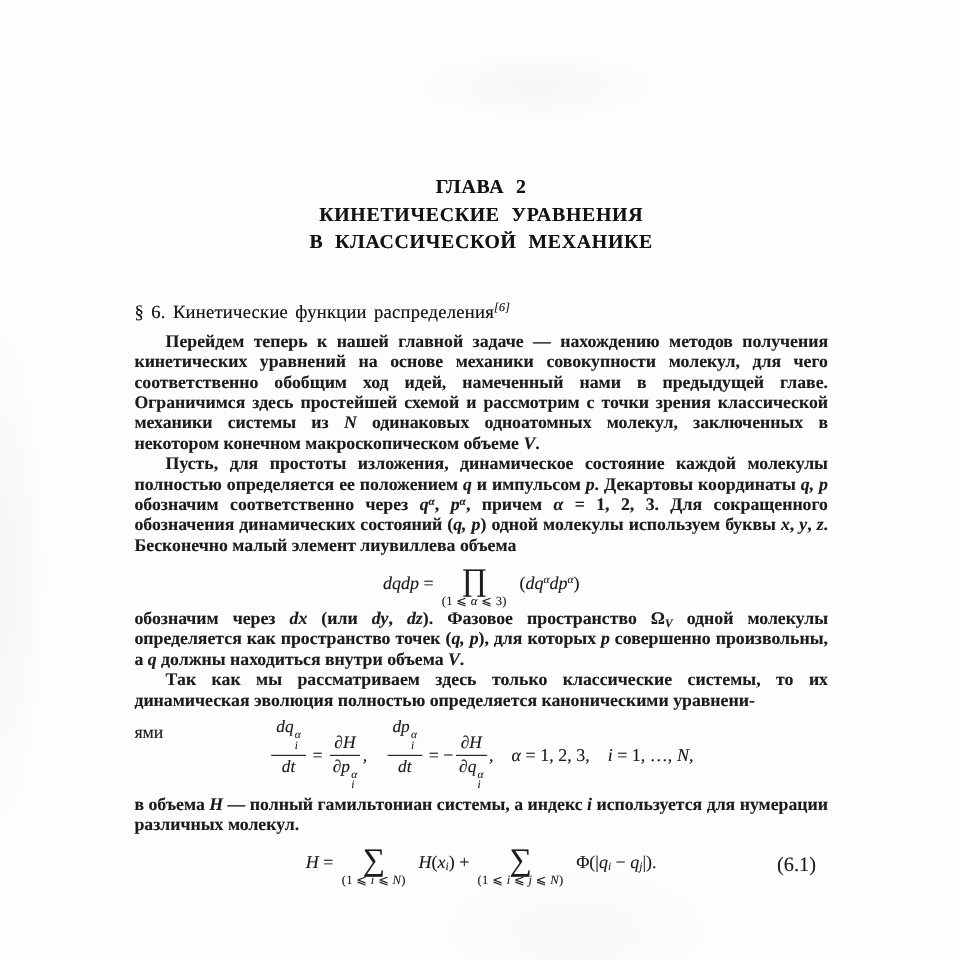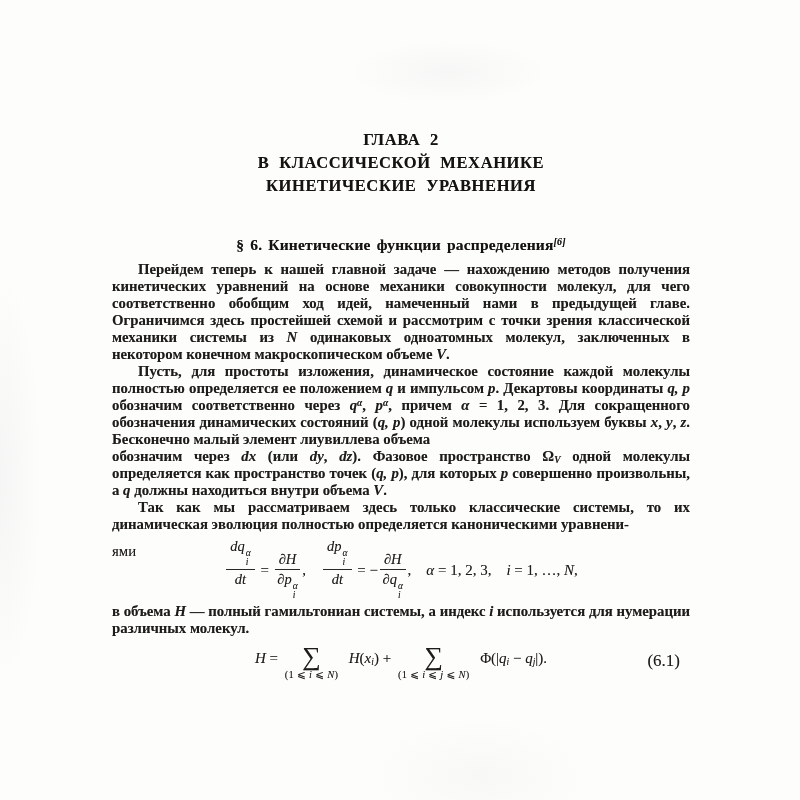--- a/index.html
+++ b/index.html
@@ -8,28 +8,28 @@
     width:800px;height:800px;
     overflow:hidden;
     font-family:"Liberation Serif","DejaVu Serif",serif;
     color:#1e1c1a;
     background:
       radial-gradient(ellipse 140px 45px at 56% 9%, rgba(120,120,125,0.05), transparent 70%),
       radial-gradient(ellipse 60px 300px at 0% 60%, rgba(120,120,125,0.06), transparent 70%),
       radial-gradient(ellipse 160px 80px at 60% 97%, rgba(120,120,125,0.04), transparent 70%),
       #fdfdfc;
   }
-  .content{position:absolute;left:112px;top:0;width:578px;}
+  .content{position:absolute;left:112px;top:16px;width:578px;}
   .chapter{
     margin-top:128px;text-align:center;font-weight:bold;
     font-size:16.5px;line-height:23px;letter-spacing:0.6px;word-spacing:5px;
     color:#151310;text-shadow:0 0 0.5px rgba(25,23,20,0.55);
   }
   .section-heading{
-    margin-top:38px;margin-bottom:6px;text-align:center;font-weight:bold;
+    margin-top:38px;margin-bottom:6px;font-weight:normal;
     font-size:15.5px;line-height:20px;letter-spacing:0.2px;word-spacing:2px;
     color:#151310;text-shadow:0 0 0.5px rgba(25,23,20,0.5);
   }
   .fref{font-size:10px;vertical-align:0.55em;line-height:0;font-style:italic;}
   .para{
     margin:0;font-size:14.8px;line-height:17px;text-align:justify;
     text-shadow:0 0 0.5px rgba(30,28,26,0.4);
     font-weight:bold;
   }
   .indent{text-indent:26px;}
@@ -61,32 +61,36 @@
   }
 </style>
 </head>
 <body>
 
 <div class="page">
   <div class="content">
 
     <div class="chapter">
       <div>ГЛАВА 2</div>
+      <div>КИНЕТИЧЕСКИЕ УРАВНЕНИЯ</div>
       <div>В КЛАССИЧЕСКОЙ МЕХАНИКЕ</div>
-      <div>КИНЕТИЧЕСКИЕ УРАВНЕНИЯ</div>
     </div>
 
     <div class="section-heading">
       <span>§ 6.</span><span> Кинетические функции распределения</span><sup class="fref">[6]</sup>
     </div>
 
     <p class="para indent"><span>Перейдем теперь к нашей главной задаче — нахождению методов получения кинетических уравнений на основе механики совокупности молекул, для чего соответственно обобщим ход идей, намеченный нами в предыдущей главе. Ограничимся здесь простейшей схемой и рассмотрим с точки зрения классической механики системы из </span><span class="it">N</span><span> одинаковых одноатомных молекул, заключенных в некотором конечном макроскопическом объеме </span><span class="it">V</span><span>.</span></p>
 
     <p class="para indent"><span>Пусть, для простоты изложения, динамическое состояние каждой молекулы полностью определяется ее положением </span><span class="it">q</span><span> и импульсом </span><span class="it">p</span><span>. Декартовы координаты </span><span class="it">q, p</span><span> обозначим соответственно через </span><span class="it">q</span><sup class="it">α</sup><span>, </span><span class="it">p</span><sup class="it">α</sup><span>, причем </span><span class="it">α</span><span> = 1, 2, 3. Для сокращенного обозначения динамических состояний (</span><span class="it">q, p</span><span>) одной молекулы используем буквы </span><span class="it">x</span><span>, </span><span class="it">y</span><span>, </span><span class="it">z</span><span>. Бесконечно малый элемент лиувиллева объема</span></p>
 
+    <div class="display"><span class="it">dqdp</span><span> = </span><span class="bigop">
+          <span class="sym">∏</span>
+          <span class="lim"><span>(1 ⩽ </span><span class="it">α</span><span> ⩽ 3)</span></span>
+        </span><span> (</span><span class="it">dq</span><sup class="it">α</sup><span class="it">dp</span><sup class="it">α</sup><span>)</span></div>
 
     <p class="para"><span>обозначим через </span><span class="it">dx</span><span> (или </span><span class="it">dy</span><span>, </span><span class="it">dz</span><span>). Фазовое пространство Ω</span><sub class="it">V</sub><span> одной молекулы определяется как пространство точек (</span><span class="it">q, p</span><span>), для которых </span><span class="it">p</span><span> совершенно произвольны, а </span><span class="it">q</span><span> должны находиться внутри объема </span><span class="it">V</span><span>.</span></p>
 
     <p class="para indent"><span>Так как мы рассматриваем здесь только классические системы, то их динамическая эволюция полностью определяется каноническими уравнени-</span></p>
 
     <div class="display rel">
       <span class="hang">ями</span>
       <span><span class="frac"><span class="num"><span class="it">dq</span><span class="ss">
                 <span class="ssup"><span class="it">α</span></span>
                 <span class="ssub"><span class="it">i</span></span>

